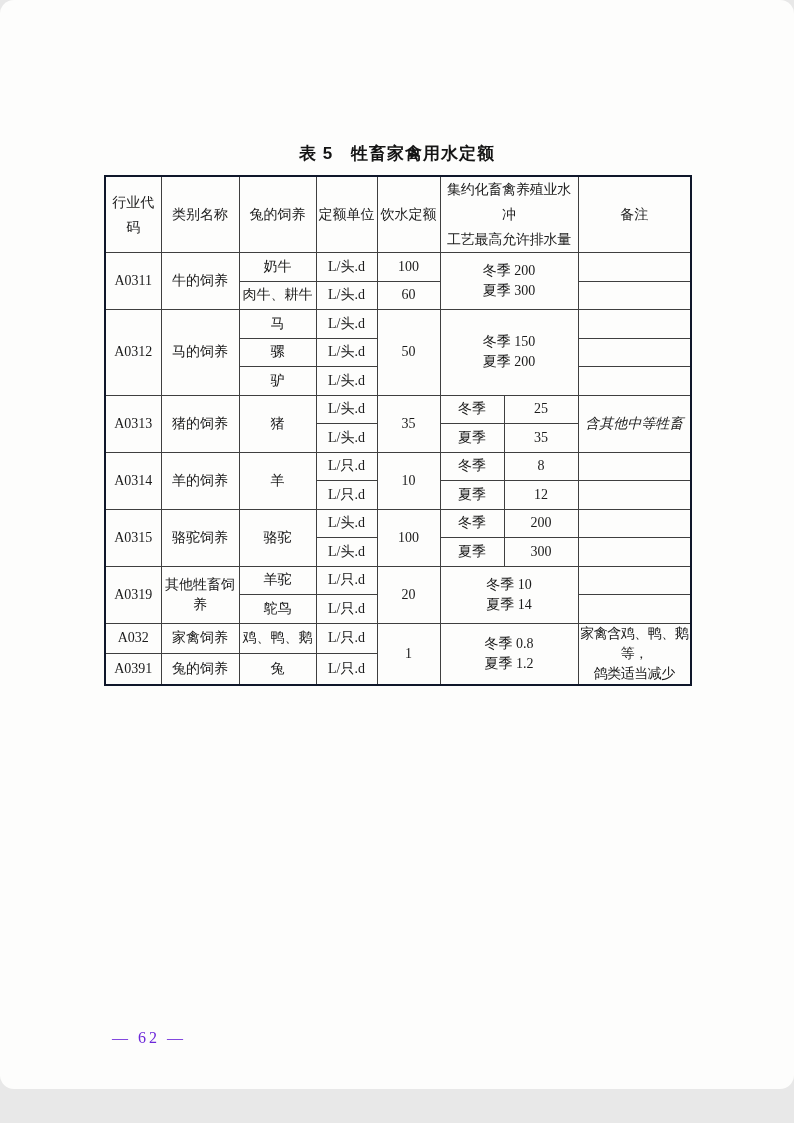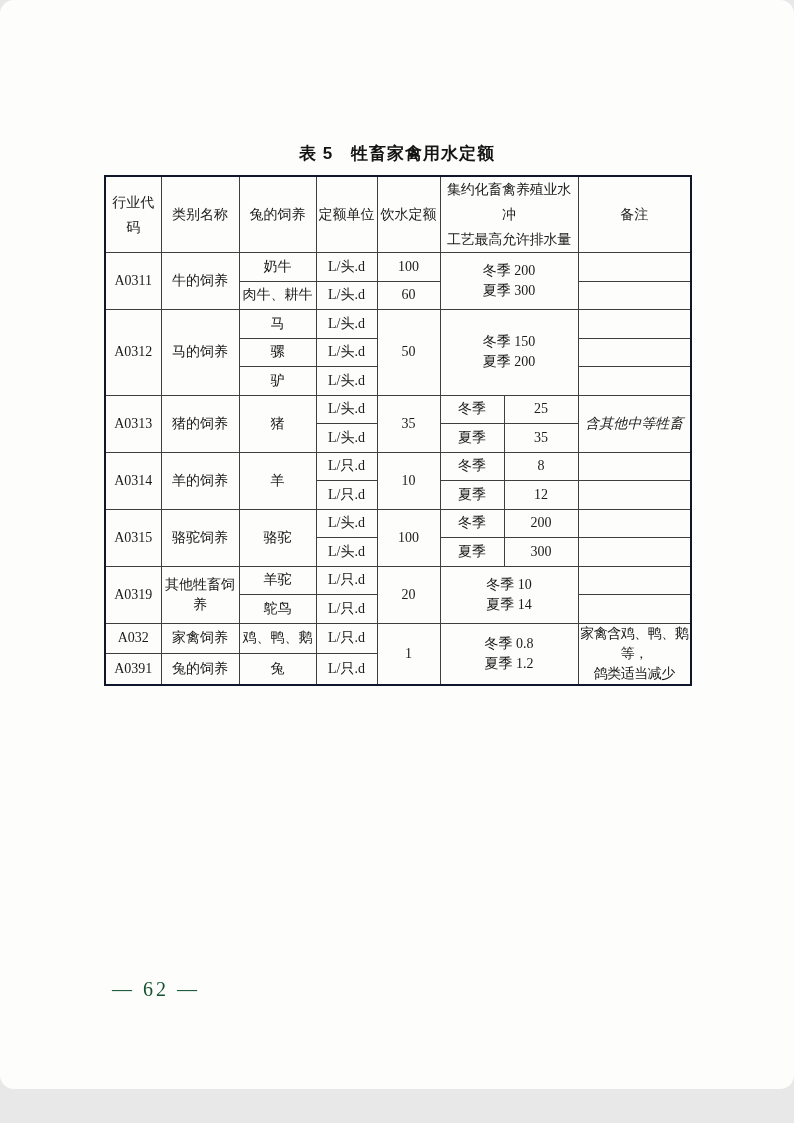--- a/index.html
+++ b/index.html
@@ -44,24 +44,24 @@
     color:#1b1b1b;
   }
   table.quota thead th{height:56px;line-height:25px;}
   th.h-drain{font-size:13.5px;letter-spacing:-0.2px;}
   table.quota tbody td{height:27.5px;}
   td.drain{line-height:27px;margin-left:32px;}
   td.remark-lg{font-size:13.5px;font-style:italic;}
   td.remark-sm{font-size:11.5px;line-height:26px;letter-spacing:-0.5px;}
   .page-num{
     position:absolute;
-    left:112px;top:978px;
-    font-size:20px;
+    left:112px;top:1029px;
+    font-size:16px;
     letter-spacing:3px;
-    color:#14532d;
+    color:#6d28d9;
   }
 </style>
 </head>
 <body>
 
 <div class="sheet">
 
   <div class="doc-title">表 5　牲畜家禽用水定额</div>
 
   <table class="quota">

